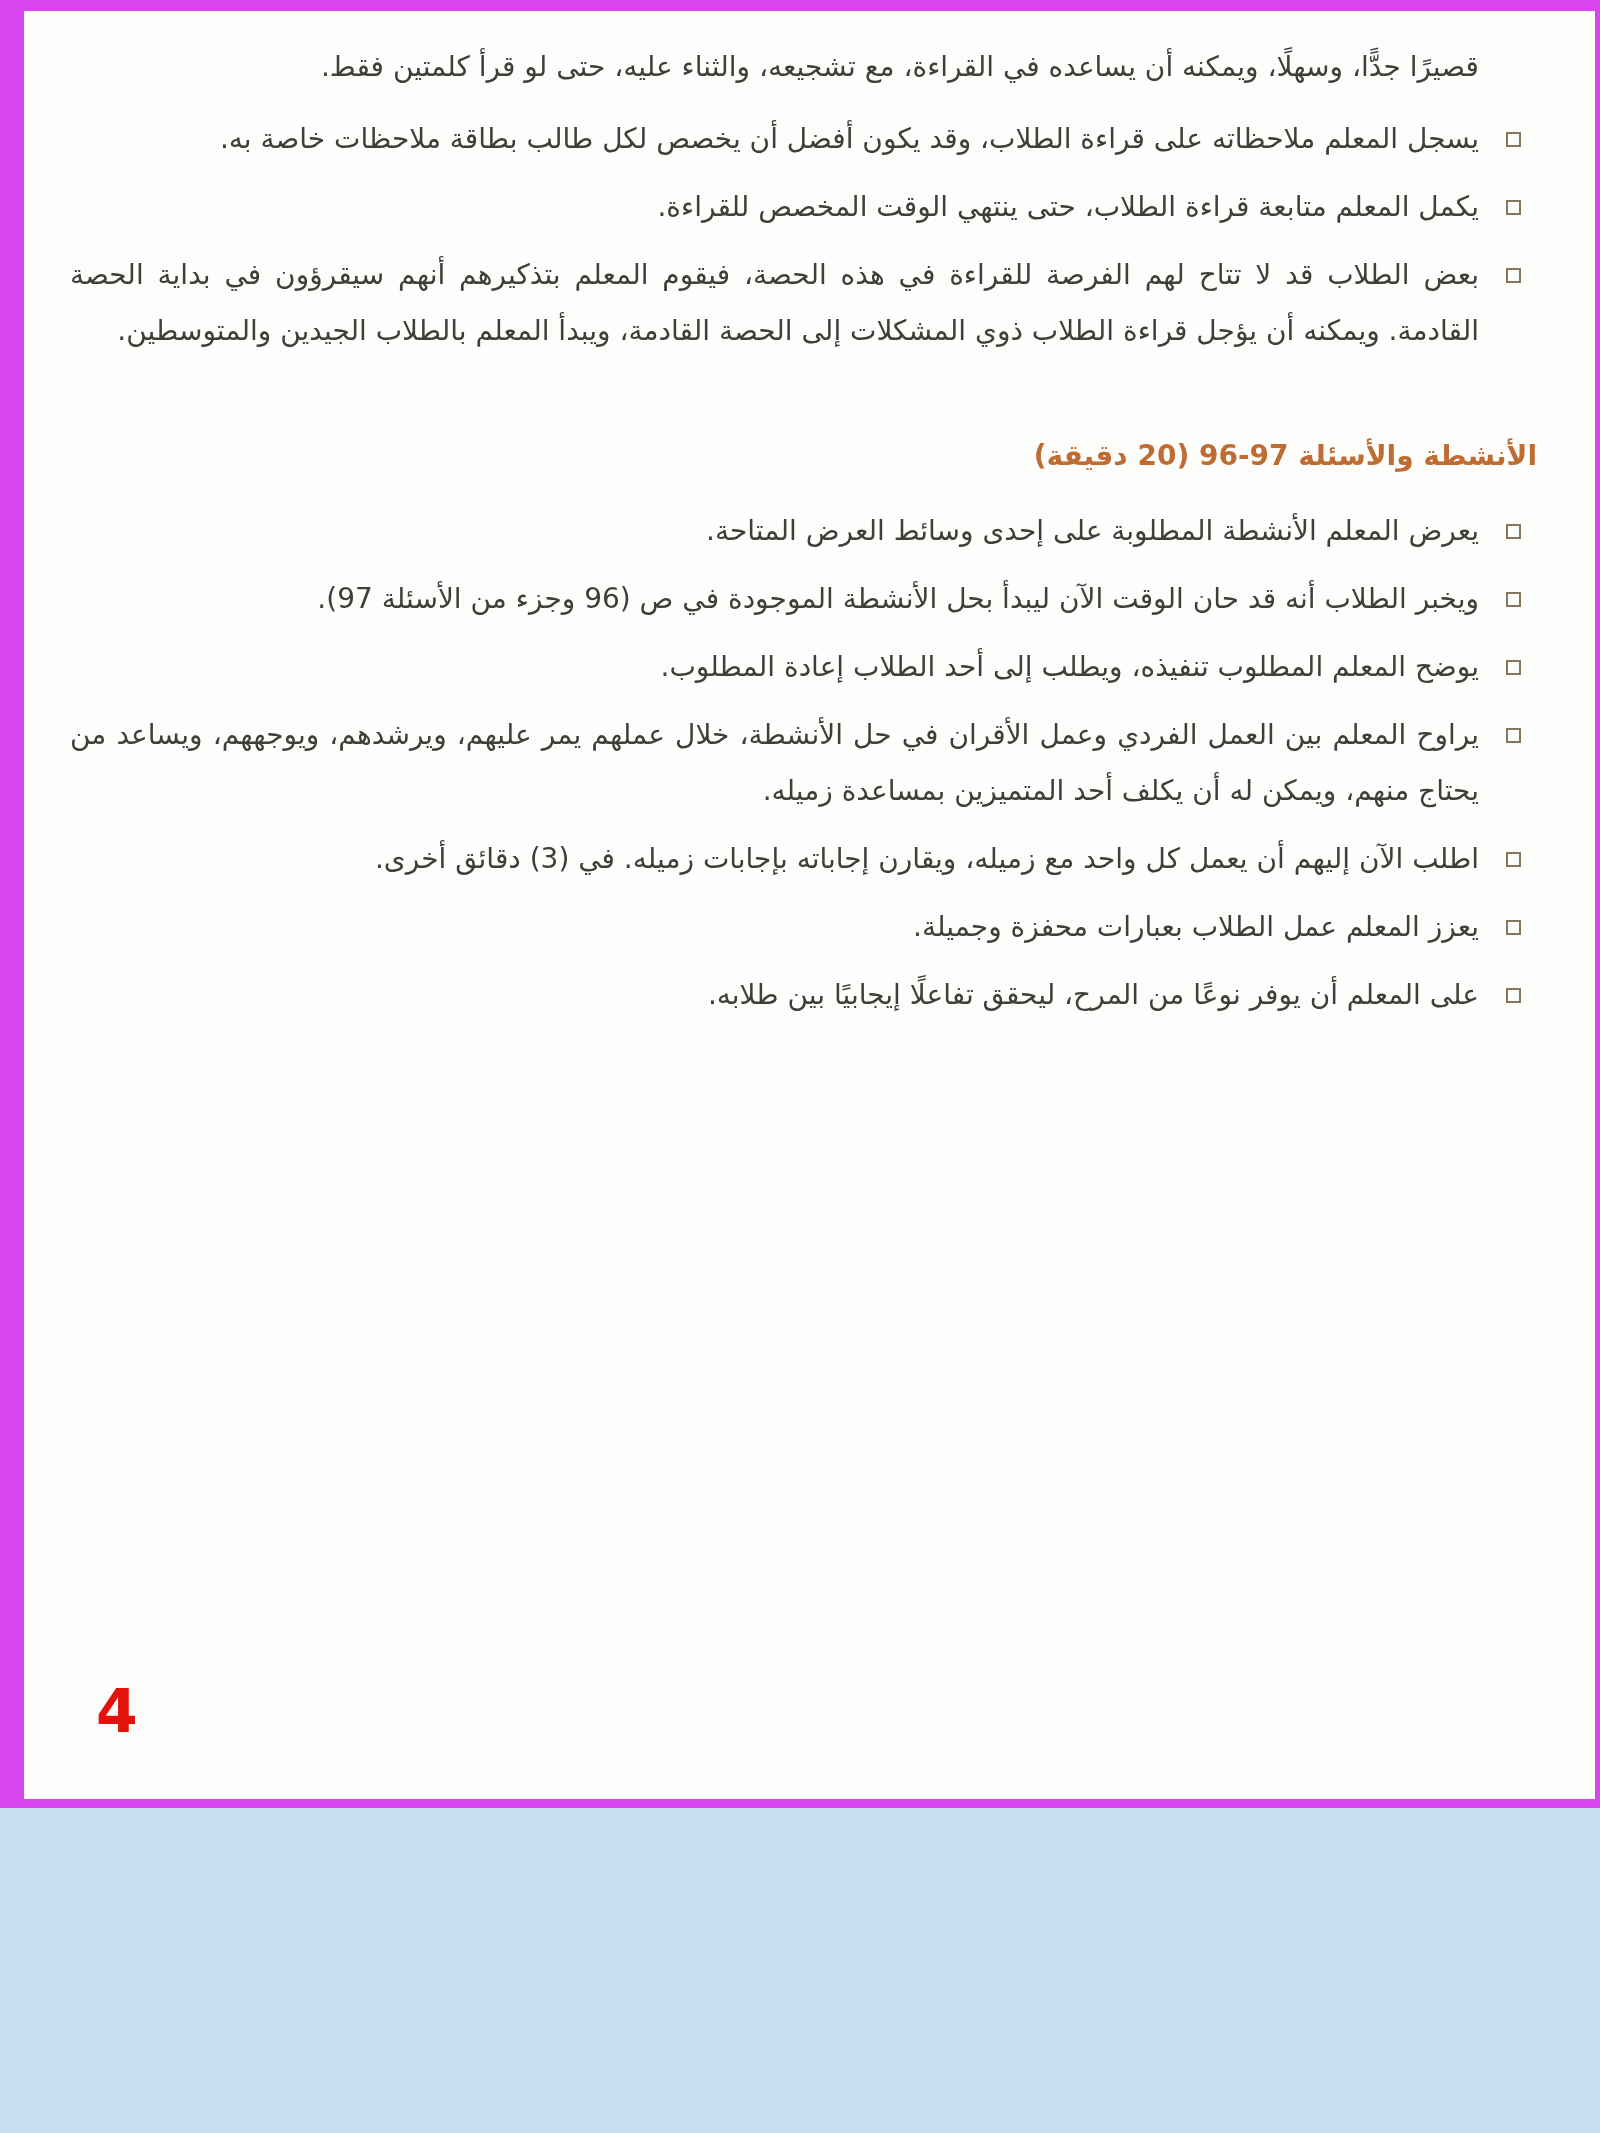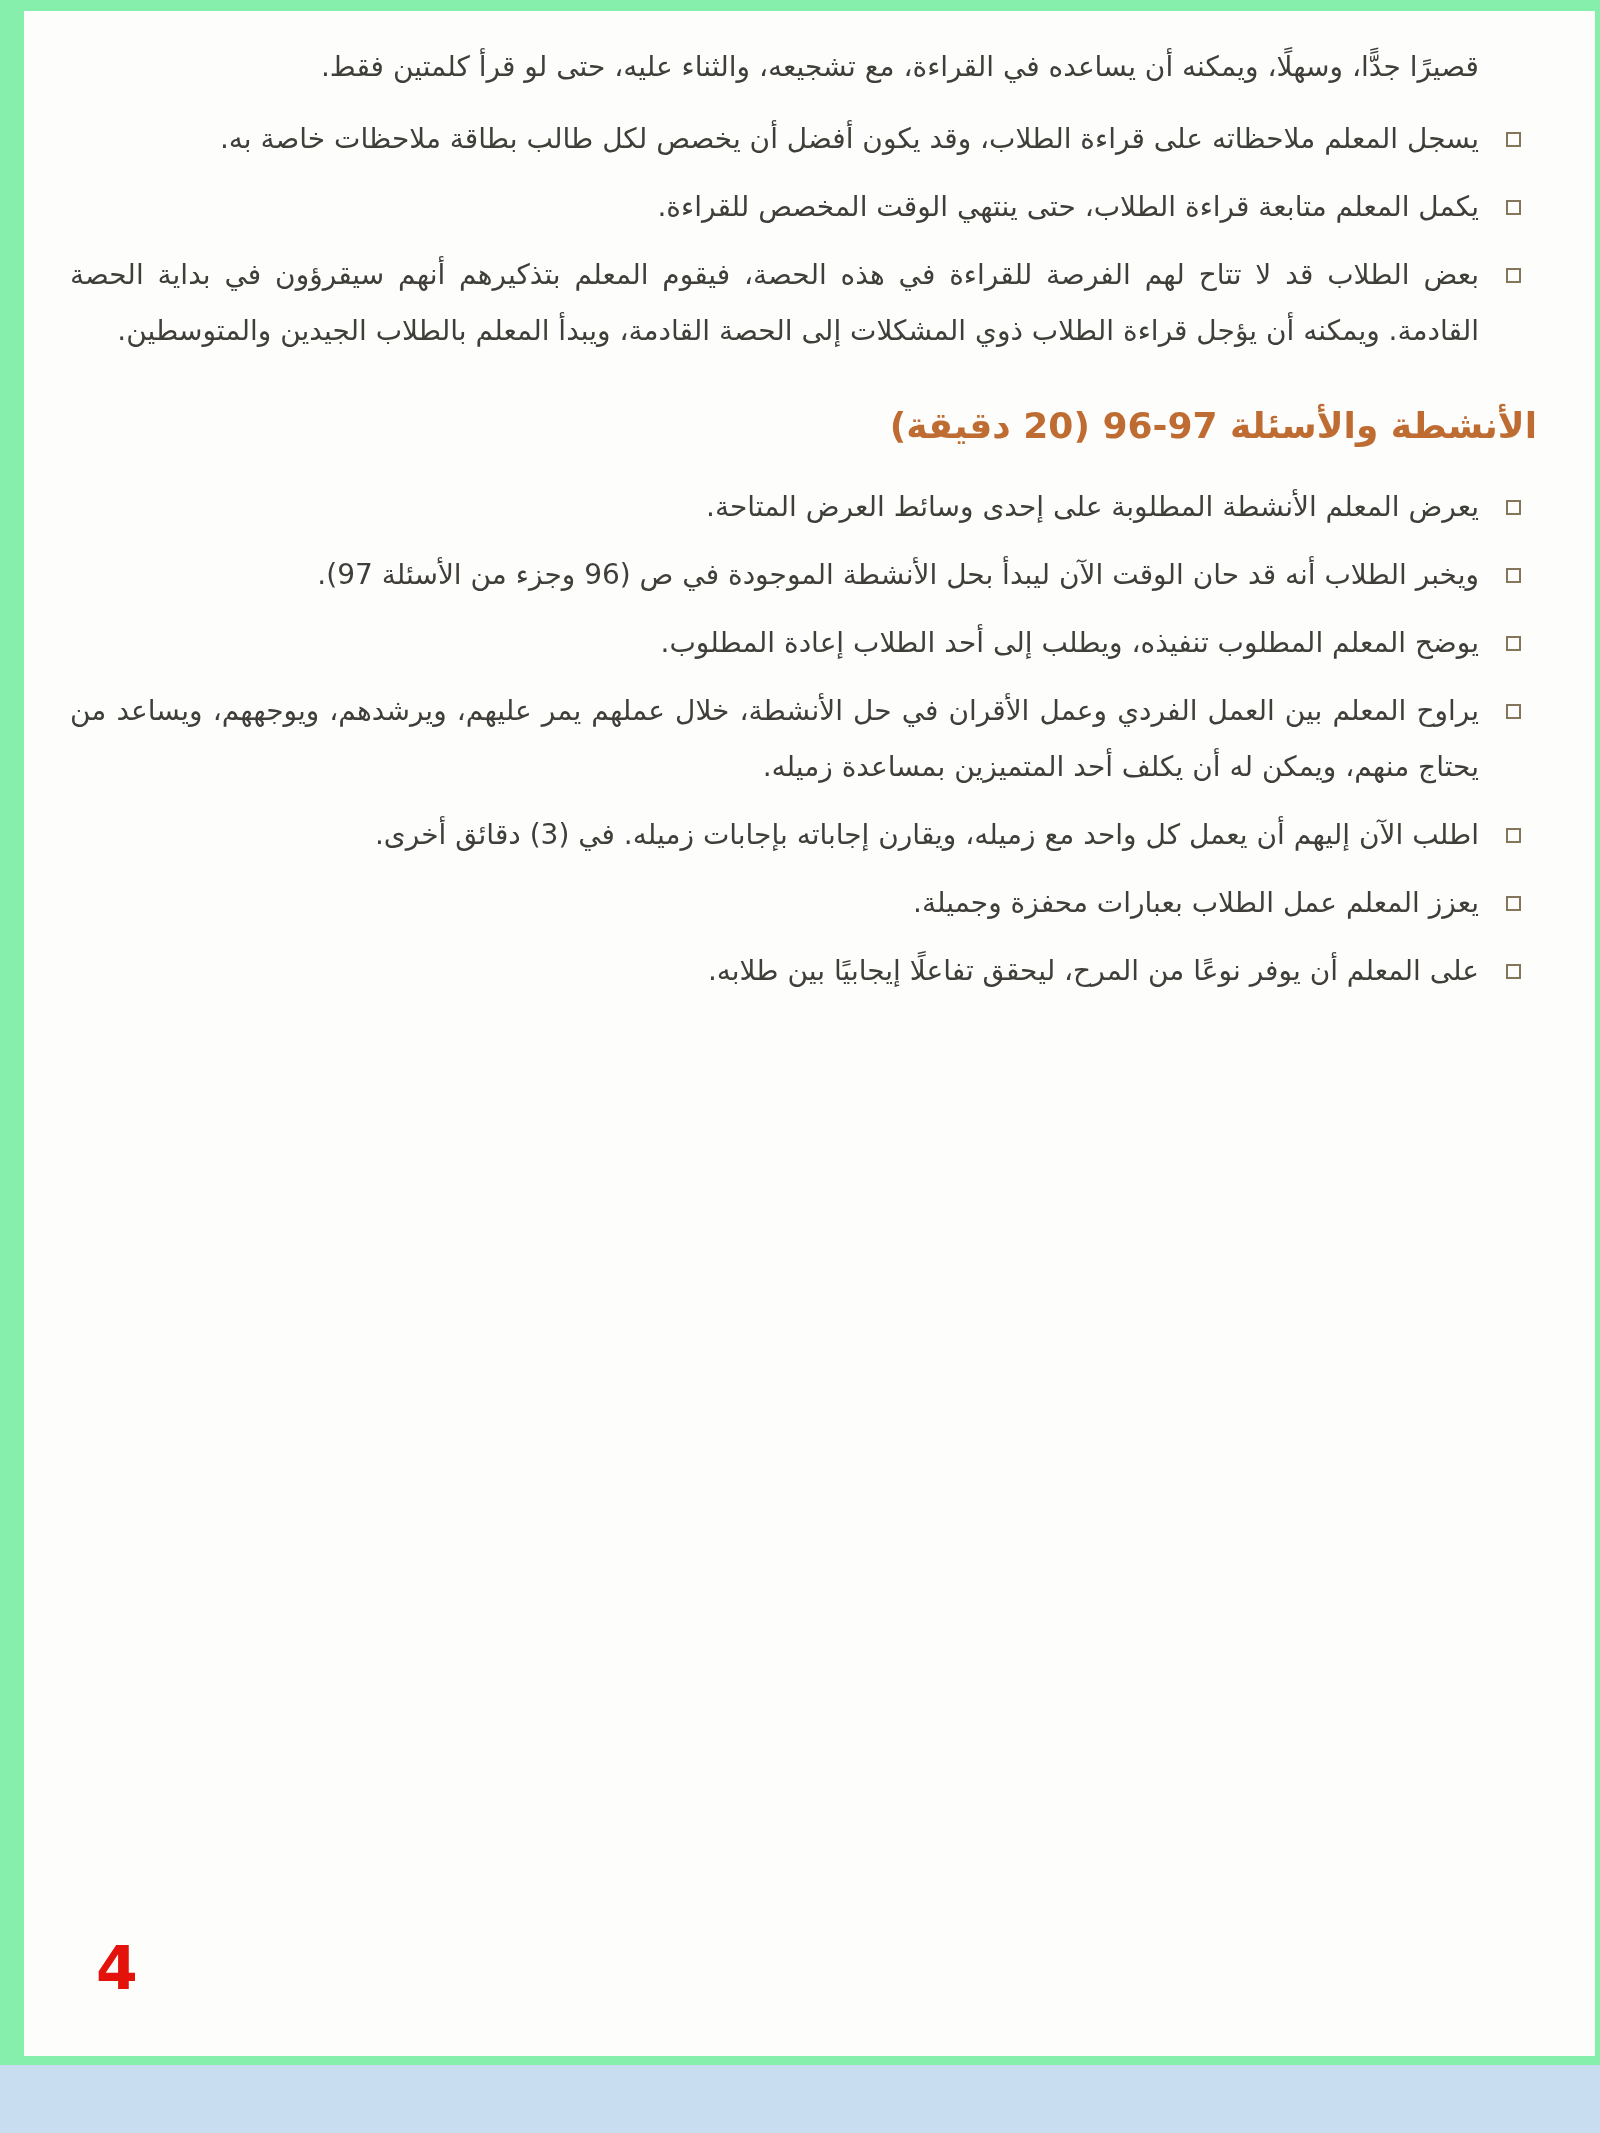--- a/index.html
+++ b/index.html
@@ -3,22 +3,22 @@
 <meta charset="utf-8">
 <style>
   html, body { margin: 0; padding: 0; }
   body {
     font-family: "DejaVu Sans", sans-serif;
     background: #c9ddf0;
   }
   .canvas {
     position: relative;
     width: 1600px;
-    height: 2065px;
-    background: #86efac;
+    height: 1808px;
+    background: #d946ef;
     overflow: hidden;
   }
   .page {
     position: absolute;
     top: 11px;
     right: 5px;
     bottom: 9px;
     left: 24px;
     background: #fdfdfc;
   }
@@ -51,22 +51,22 @@
     position: absolute;
     right: 16px;
     top: 21px;
     width: 11px;
     height: 11px;
     border: 2px solid #85755a;
     background: transparent;
     display: inline-block;
   }
   h2.heading {
-    margin: 40px 0 26px 0;
-    font-size: 36px;
+    margin: 76px 0 26px 0;
+    font-size: 28px;
     font-weight: bold;
     color: #bf6c33;
     line-height: 1.5;
     text-align: right;
   }
   .page-number {
     position: absolute;
     left: 72px;
     bottom: 58px;
     color: #e3120b;

